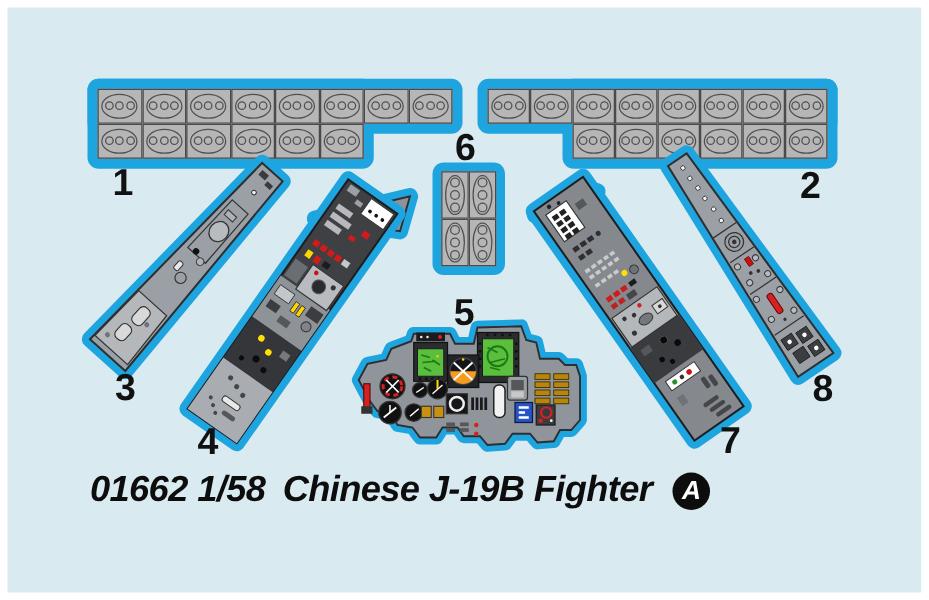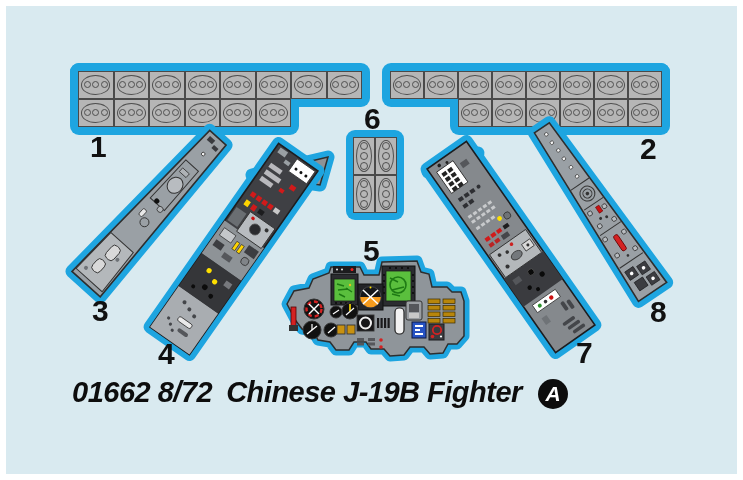--- a/index.html
+++ b/index.html
@@ -21,21 +21,21 @@
        box-sizing:border-box;display:flex;align-items:center;justify-content:center;}
   .seg .oval{width:80%;height:68%;border:1.3px solid #505050;border-radius:50%;
        display:flex;align-items:center;justify-content:space-evenly;}
   .seg .oval i{display:block;width:7px;height:7px;border:1.2px solid #505050;
        border-radius:50%;box-sizing:border-box;}
   .seg.v{width:22px;height:38px;}
   .seg.v .oval{width:68%;height:84%;flex-direction:column;}
   .seg.v .oval i{width:8px;height:8px;}
   .num{position:absolute;font-weight:700;font-size:30px;color:var(--ink);line-height:1;}
   #title{
-    position:absolute;left:72px;top:376px;display:flex;align-items:flex-end;
+    position:absolute;left:72px;top:376px;display:flex;align-items:center;
     font-weight:700;font-style:italic;font-size:29px;color:#0d0d0d;letter-spacing:-0.5px;
     white-space:pre;
   }
   #title .gap{display:inline-block;width:14px;}
   #badge{
     display:inline-flex;align-items:center;justify-content:center;
     width:30px;height:30px;border-radius:50%;background:#0d0d0d;color:#fff;
     font-size:21px;font-weight:700;font-style:italic;margin-left:16px;flex:0 0 auto;
   }
 </style>
@@ -605,14 +605,14 @@
 
   <div class="num" style="left:90px;top:132px;">1</div>
   <div class="num" style="left:640px;top:134px;">2</div>
   <div class="num" style="left:92px;top:296px;">3</div>
   <div class="num" style="left:158px;top:339px;">4</div>
   <div class="num" style="left:363px;top:236px;">5</div>
   <div class="num" style="left:364px;top:104px;">6</div>
   <div class="num" style="left:576px;top:338px;">7</div>
   <div class="num" style="left:650px;top:297px;">8</div>
 
-  <div id="title"><span>01662</span><span> </span><span>8/72</span><span class="gap"></span><span>Chinese J-19B Fighter</span><span id="badge">A</span></div>
+  <div id="title"><span>01662</span><span> </span><span>1/58</span><span class="gap"></span><span>Chinese J-19B Fighter</span><span id="badge">A</span></div>
 </div>
 
 </body></html>

